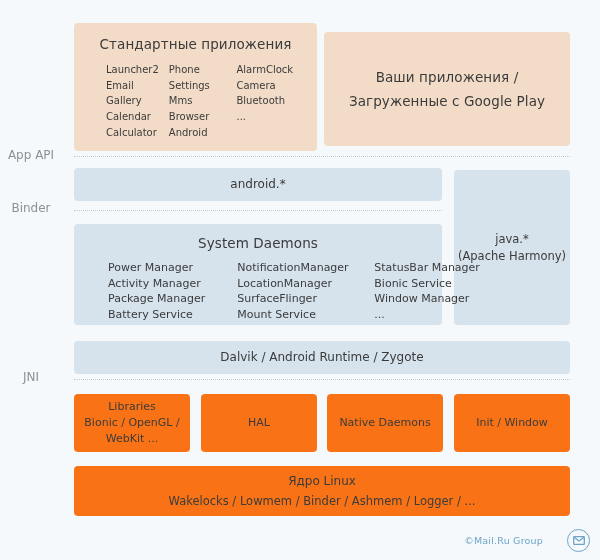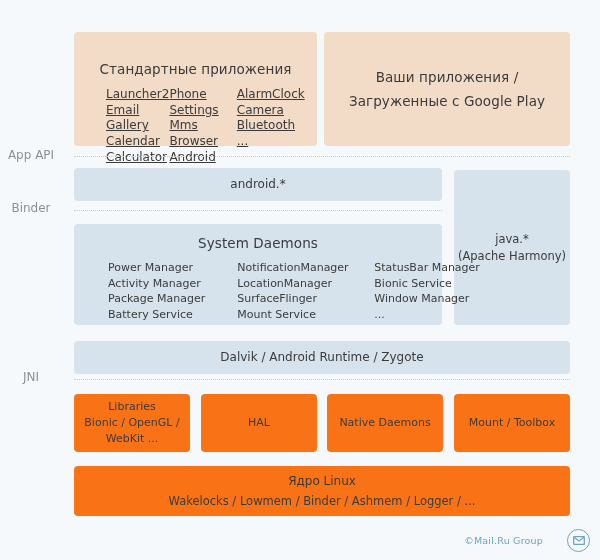--- a/index.html
+++ b/index.html
@@ -63,25 +63,24 @@
     margin-top: 9px;
     width: 100%;
     padding-left: 32px;
     box-sizing: border-box;
   }
   .col {
     display: flex;
     flex-direction: column;
   }
   .col .cell {
-    font-size: 12px;
+    font-size: 10px;
     line-height: 15.6px;
     color: #3b3b3b;
     white-space: nowrap;
-    text-decoration: underline;
   }
   .col-a { width: 78px; }
   .col-b { width: 84px; }
   .col-c { width: 100px; }
 
   
   .svc-cols {
     display: flex;
     margin-top: 8px;
     width: 100%;
@@ -137,21 +136,21 @@
     align-items: center;
     justify-content: center;
   }
   .mail-icon svg { display: block; }
 </style>
 </head>
 <body>
 
 <div class="slide">
 
-  <div class="box peach" style="left:74px; top:32px; width:243px; height:114px; padding-top:28px;">
+  <div class="box peach" style="left:74px; top:23px; width:243px; height:128px; padding-top:12px;">
     <div class="box-title">Стандартные приложения</div>
     <div class="cols">
       <div class="col col-a">
         <div class="cell">Launcher2</div>
         <div class="cell">Email</div>
         <div class="cell">Gallery</div>
         <div class="cell">Calendar</div>
         <div class="cell">Calculator</div>
       </div>
       <div class="col col-b">
@@ -229,21 +228,21 @@
 
   <div class="box sage center" style="left:201px; top:394px; width:116px; height:58px;">
     <div class="box-sub">HAL</div>
   </div>
 
   <div class="box sage center" style="left:327px; top:394px; width:116px; height:58px;">
     <div class="box-sub">Native Daemons</div>
   </div>
 
   <div class="box sage center" style="left:454px; top:394px; width:116px; height:58px;">
-    <div class="box-sub">Mount / Toolbox</div>
+    <div class="box-sub">Init / Window</div>
   </div>
 
   <div class="box sage center" style="left:74px; top:466px; width:496px; height:50px;">
     <div class="box-label" style="font-size:12px;">Ядро Linux</div>
     <div class="box-label" style="font-size:11.5px; margin-top:3px;">Wakelocks / Lowmem / Binder / Ashmem / Logger / ...</div>
   </div>
 
   <div class="footer">
     <span class="footer-text">©Mail.Ru Group</span>
     <span class="mail-icon">

